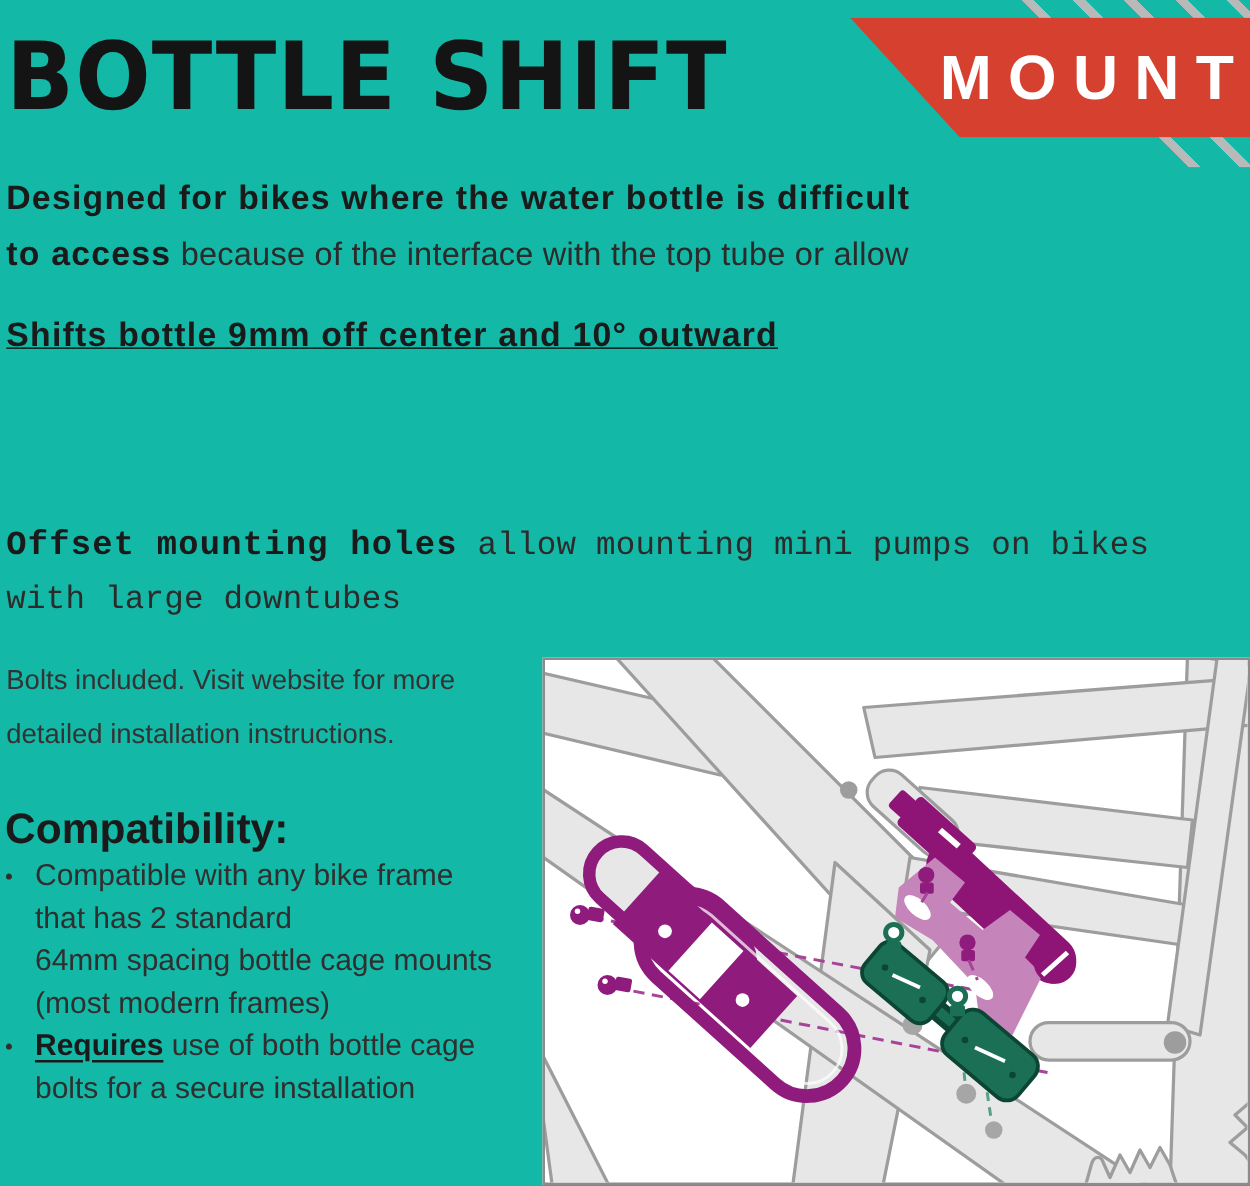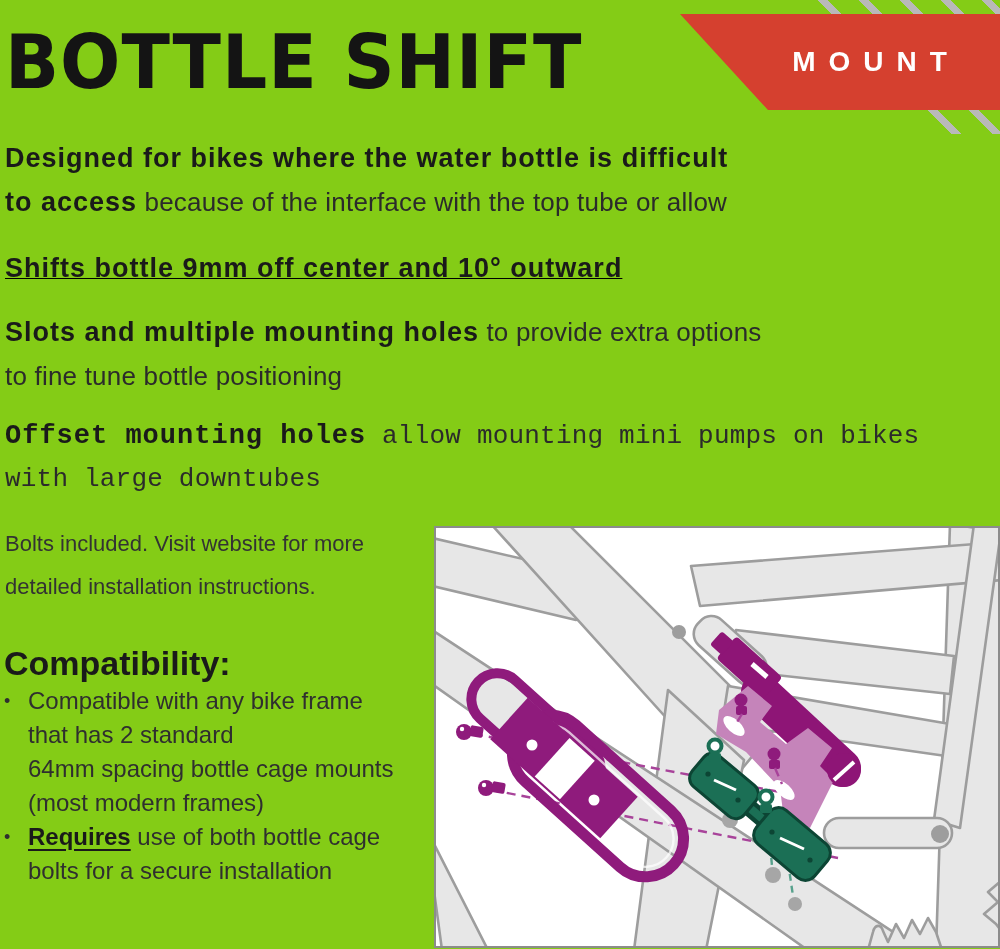--- a/index.html
+++ b/index.html
@@ -1,29 +1,29 @@
 <!DOCTYPE html>
 <html style="--badge-red: #d5402f; --hatch-gray: #b9b9b9; --frame-fill: #e7e7e7; --frame-stroke: #9d9d9d; --cage-magenta: #8f1b7c; --pump-magenta: #8e1576; --pump-bracket-pink: #c584ba; --mount-teal: #1b6f55; --mount-teal-dark: #0c4534; --dash-magenta: #a8439a; --dash-teal: #57a18c; --dot-gray: #a6a6a6;"><head>
 <meta charset="utf-8">
 <style>
   html,body{margin:0;padding:0;background:#ffffff;}
-  .page{position:relative;width:1000px;height:949px;background:#84cc16;overflow:hidden;
+  .page{position:relative;width:1000px;height:949px;background:#14b8a6;overflow:hidden;
         font-family:"Liberation Sans",sans-serif;}
 
   
   .title{position:absolute;left:5px;top:24px;font-family:"DejaVu Sans",sans-serif;
          font-weight:bold;font-size:71px;line-height:1;color:#141414;letter-spacing:1px;
          transform:scaleY(1.06);transform-origin:left top;white-space:nowrap;}
   .hatch{position:absolute;left:756px;top:0;width:244px;height:134px;
          background:repeating-linear-gradient(45deg,transparent 0 22px,var(--hatch-gray) 22px 29px);
          clip-path:polygon(13% 0,100% 0,100% 100%,72% 100%);}
   .badge{position:absolute;left:680px;top:14px;width:320px;height:96px;background:var(--badge-red);
          clip-path:polygon(0 0,100% 0,100% 100%,27.5% 100%);
          display:flex;align-items:center;justify-content:center;padding-left:72px;box-sizing:border-box;}
-  .badge span{color:#ffffff;font-size:28px;font-weight:700;letter-spacing:13px;white-space:nowrap;}
+  .badge span{color:#ffffff;font-size:50px;font-weight:700;letter-spacing:13px;white-space:nowrap;}
 
   
   .para{position:absolute;left:5px;width:950px;white-space:pre-line;line-height:40px;}
   .para .lead{font-weight:700;font-size:27px;color:#1a1a1a;letter-spacing:1px;}
   .para .rest{font-weight:400;font-size:26px;color:#2b2b2b;letter-spacing:0.2px;}
   .p1{top:138px;} .p2{top:248px;text-decoration:underline;} .p3{top:312px;} .p4{top:416px;font-family:Liberation Mono, monospace;}
 
   .note{position:absolute;left:5px;top:522px;width:420px;font-size:22px;line-height:43px;
         color:#333333;white-space:pre-line;}
 
@@ -59,22 +59,20 @@
   <div class="hatch"></div>
   <div class="badge">
     <span>MOUNT</span>
   </div>
 
   <div class="para p1"><span class="lead">Designed for bikes where the water bottle is difficult
 to access</span><span class="rest"> because of the interface with the top tube or allow</span></div>
 
   <div class="para p2"><span class="lead">Shifts bottle 9mm off center and 10° outward</span><span class="rest"></span></div>
 
-  <div class="para p3"><span class="lead">Slots and multiple mounting holes</span><span class="rest"> to provide extra options
-to fine tune bottle positioning</span></div>
 
   <div class="para p4"><span class="lead">Offset mounting holes</span><span class="rest"> allow mounting mini pumps on bikes
 with large downtubes</span></div>
 
   <div class="note">Bolts included. Visit website for more
 detailed installation instructions.</div>
 
   <div class="compat-head">Compatibility:</div>
   <div class="bullets">
     <div class="bullet">

